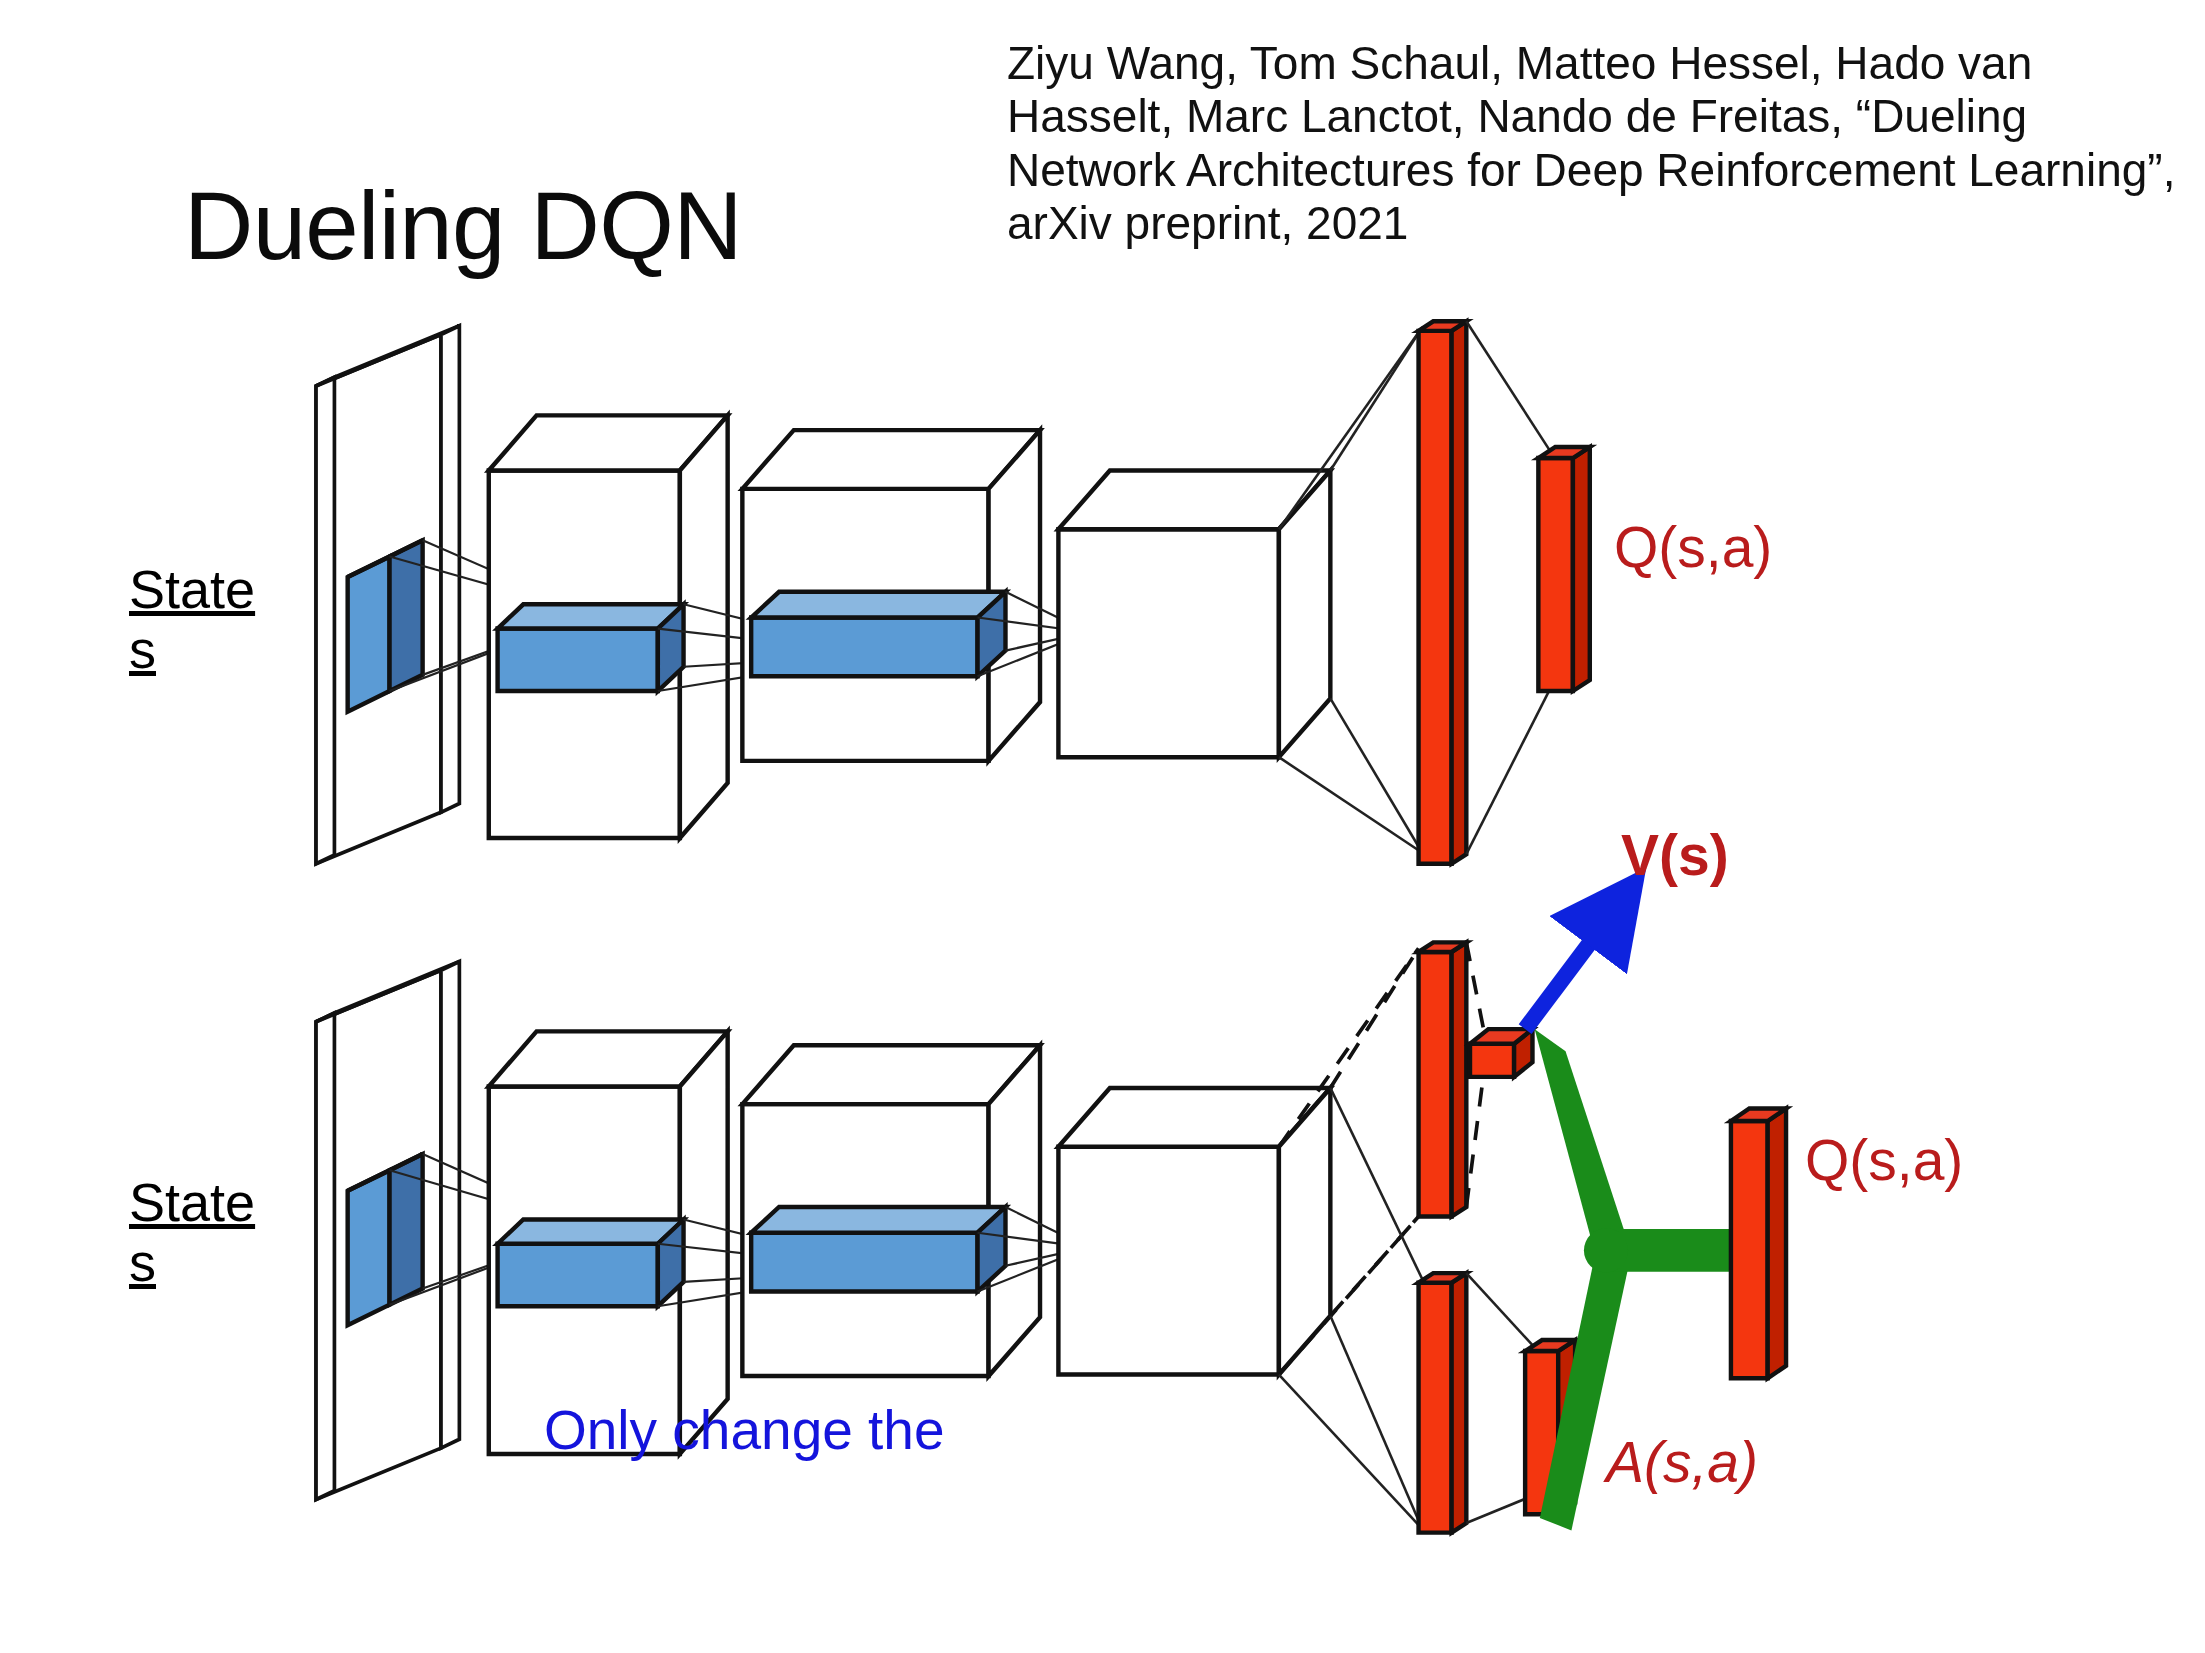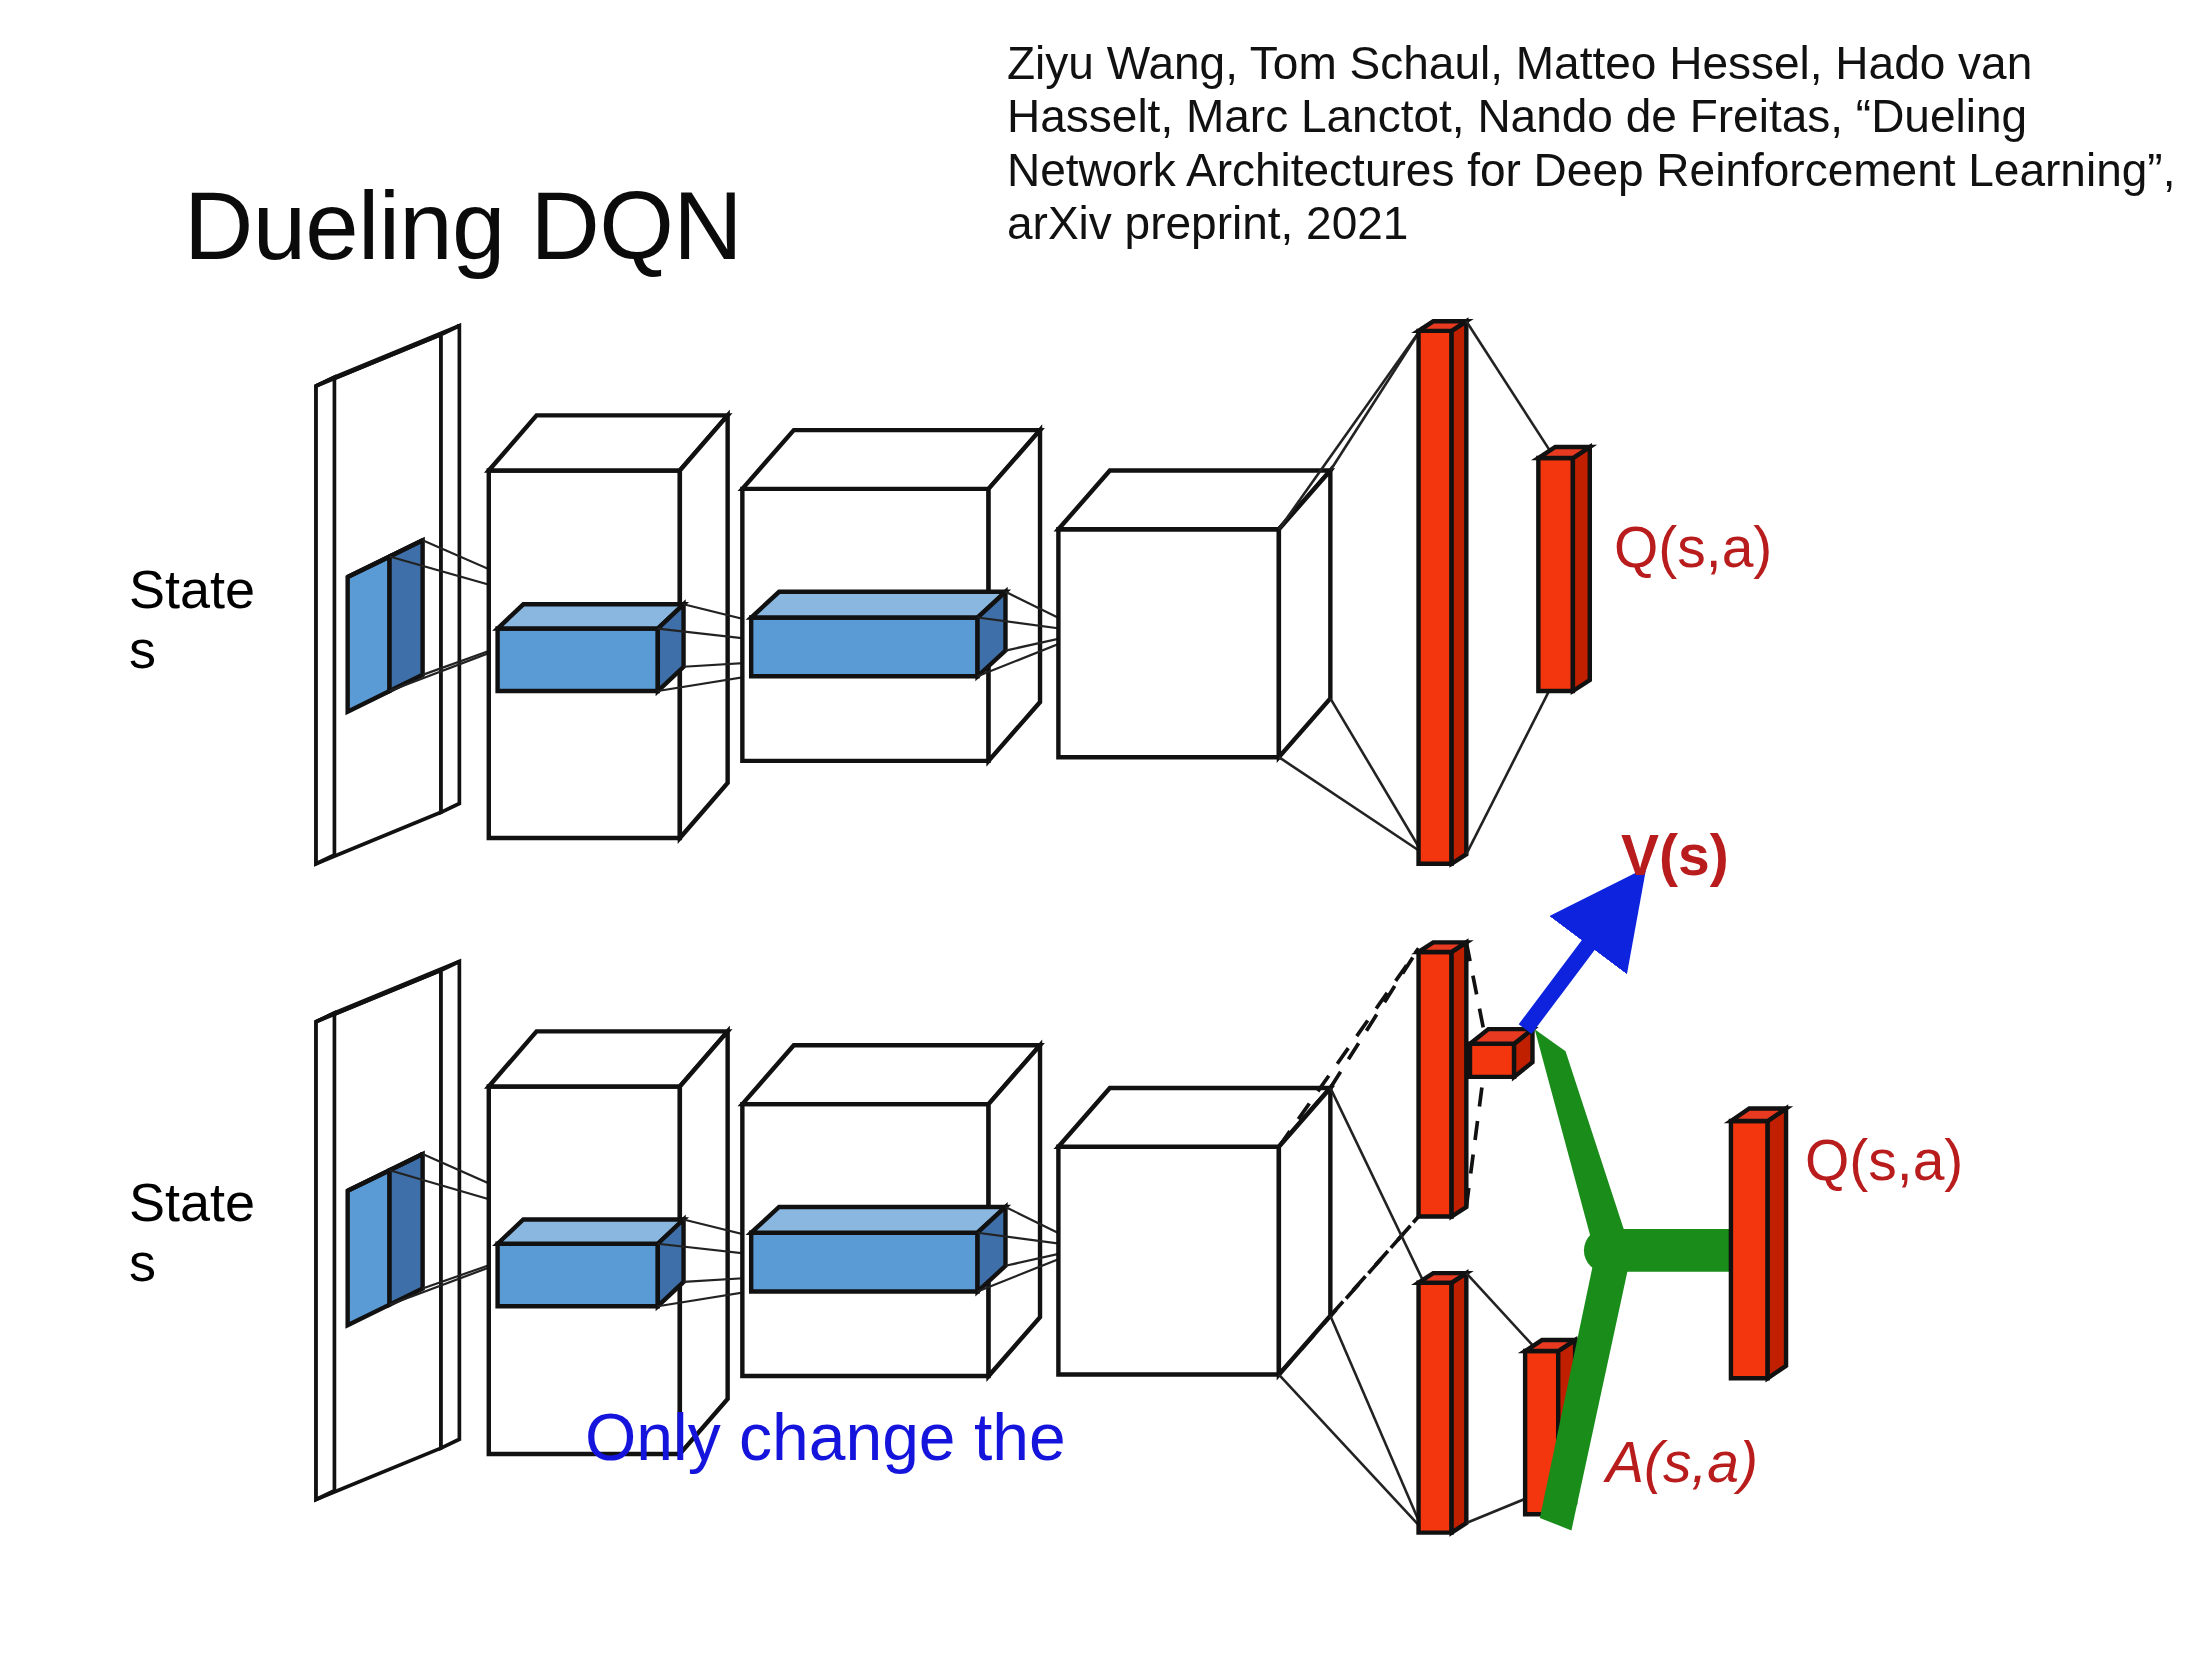--- a/index.html
+++ b/index.html
@@ -2,29 +2,29 @@
 <html style="font-size:11.8px"><head>
 <meta charset="utf-8">
 <style>
   html,body{margin:0;padding:0;background:#fff;}
   body{width:2205px;height:1654px;position:relative;overflow:hidden;
        font-family:"Liberation Sans","DejaVu Sans",sans-serif;color:#000;}
   .abs{position:absolute;}
   #slide-title{left:184px;top:176px;font-size:96px;line-height:1.05;letter-spacing:-0.7px;
                font-weight:400;color:#0b0b0b;white-space:nowrap;}
   #citation{left:1007px;top:37px;width:1191px;font-size:46px;line-height:1.16;color:#111;}
-  .net-label{font-size:54px;line-height:1.12;color:#000;}
+  .net-label{font-size:54px;line-height:1.12;color:#000;text-decoration:underline;}
   #state-label-top{left:129px;top:559px;}
   #state-label-bottom{left:129px;top:1172px;}
   .out-label{font-size:57px;color:#b91c1c;line-height:1.14;}
   #q-label-top{left:1614px;top:515px;}
   #v-label-bottom{left:1621px;top:823px;font-weight:bold;}
   #a-label-bottom{left:1606px;top:1430px;font-style:italic;}
   #q-label-bottom{left:1805px;top:1128px;}
-  #note-blue{left:544px;top:1397px;font-size:66px;line-height:1.22;color:#1414DC;margin-left:41px;}
+  #note-blue{left:544px;top:1397px;font-size:55px;line-height:1.22;color:#1414DC;}
   svg{position:absolute;left:0;top:0;width:2205px;height:1654px;overflow:visible;}
 </style>
 </head>
 <body>
 
 <svg viewBox="0 0 3000 2250">
   <defs>
     <marker id="arrowblue" markerWidth="6" markerHeight="6" refX="2.6" refY="3" orient="auto" markerUnits="strokeWidth">
       <path d="M0,0 L6,3 L0,6 z" fill="#0E23DE"></path>
     </marker>

